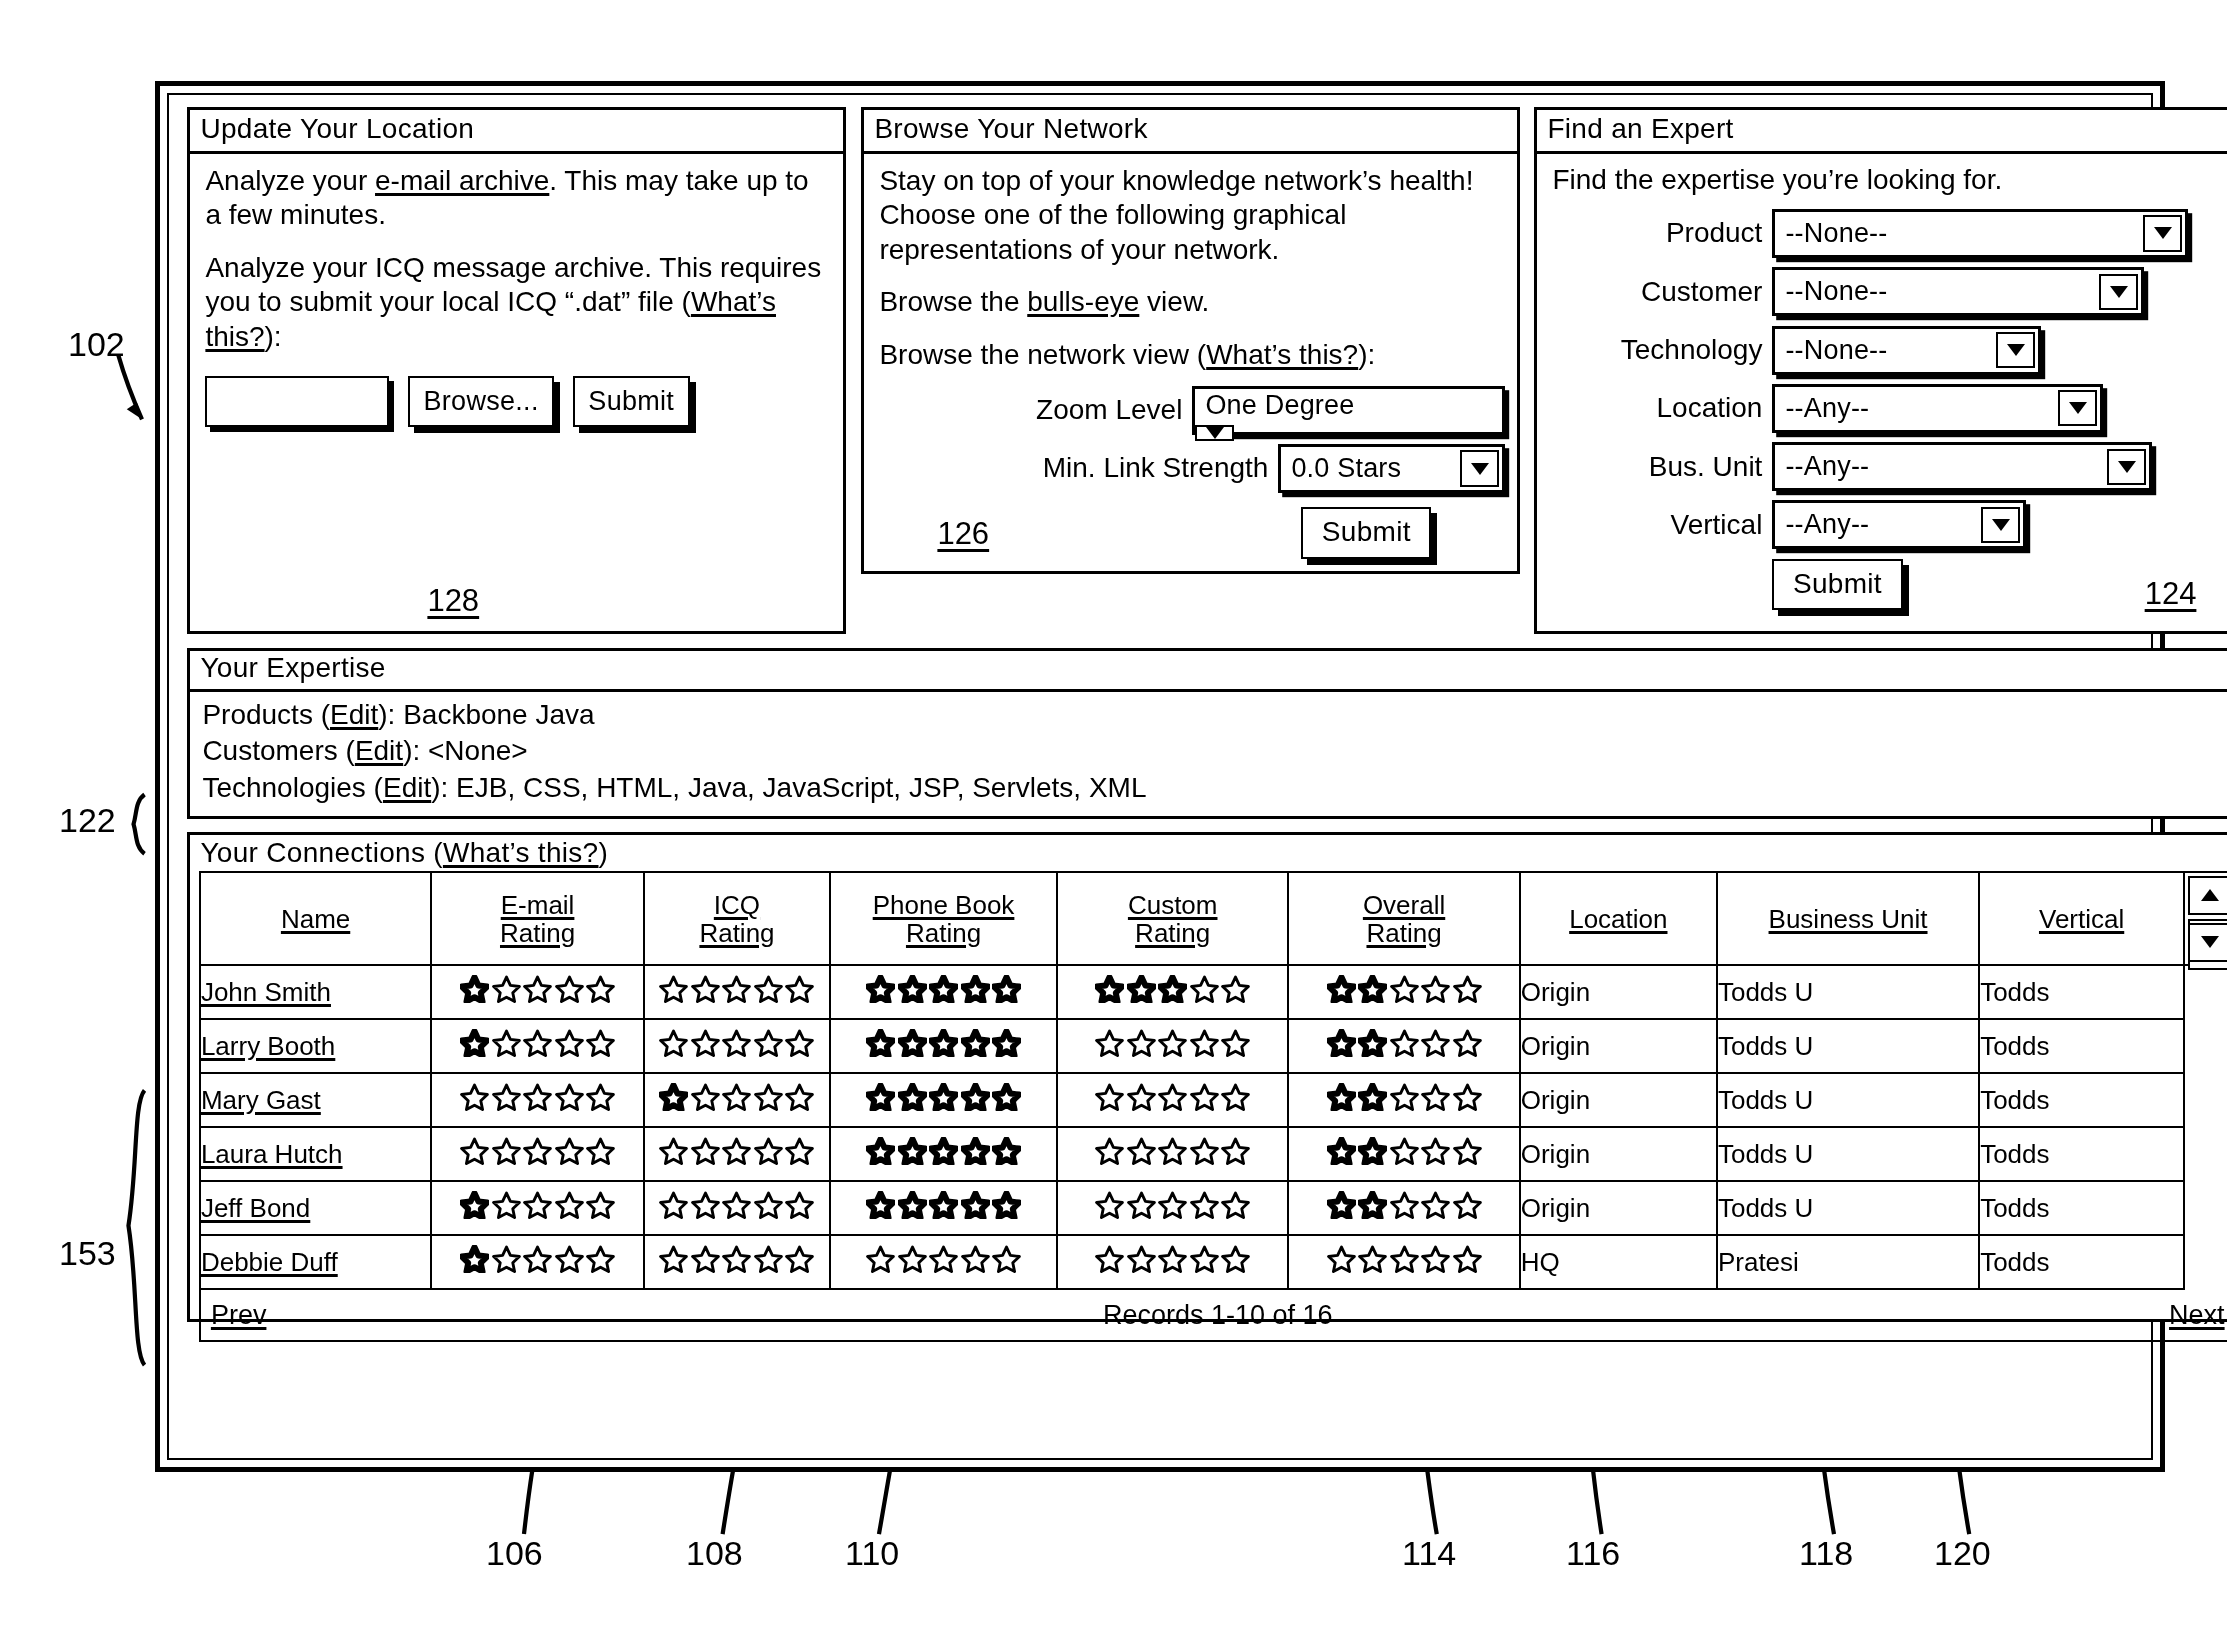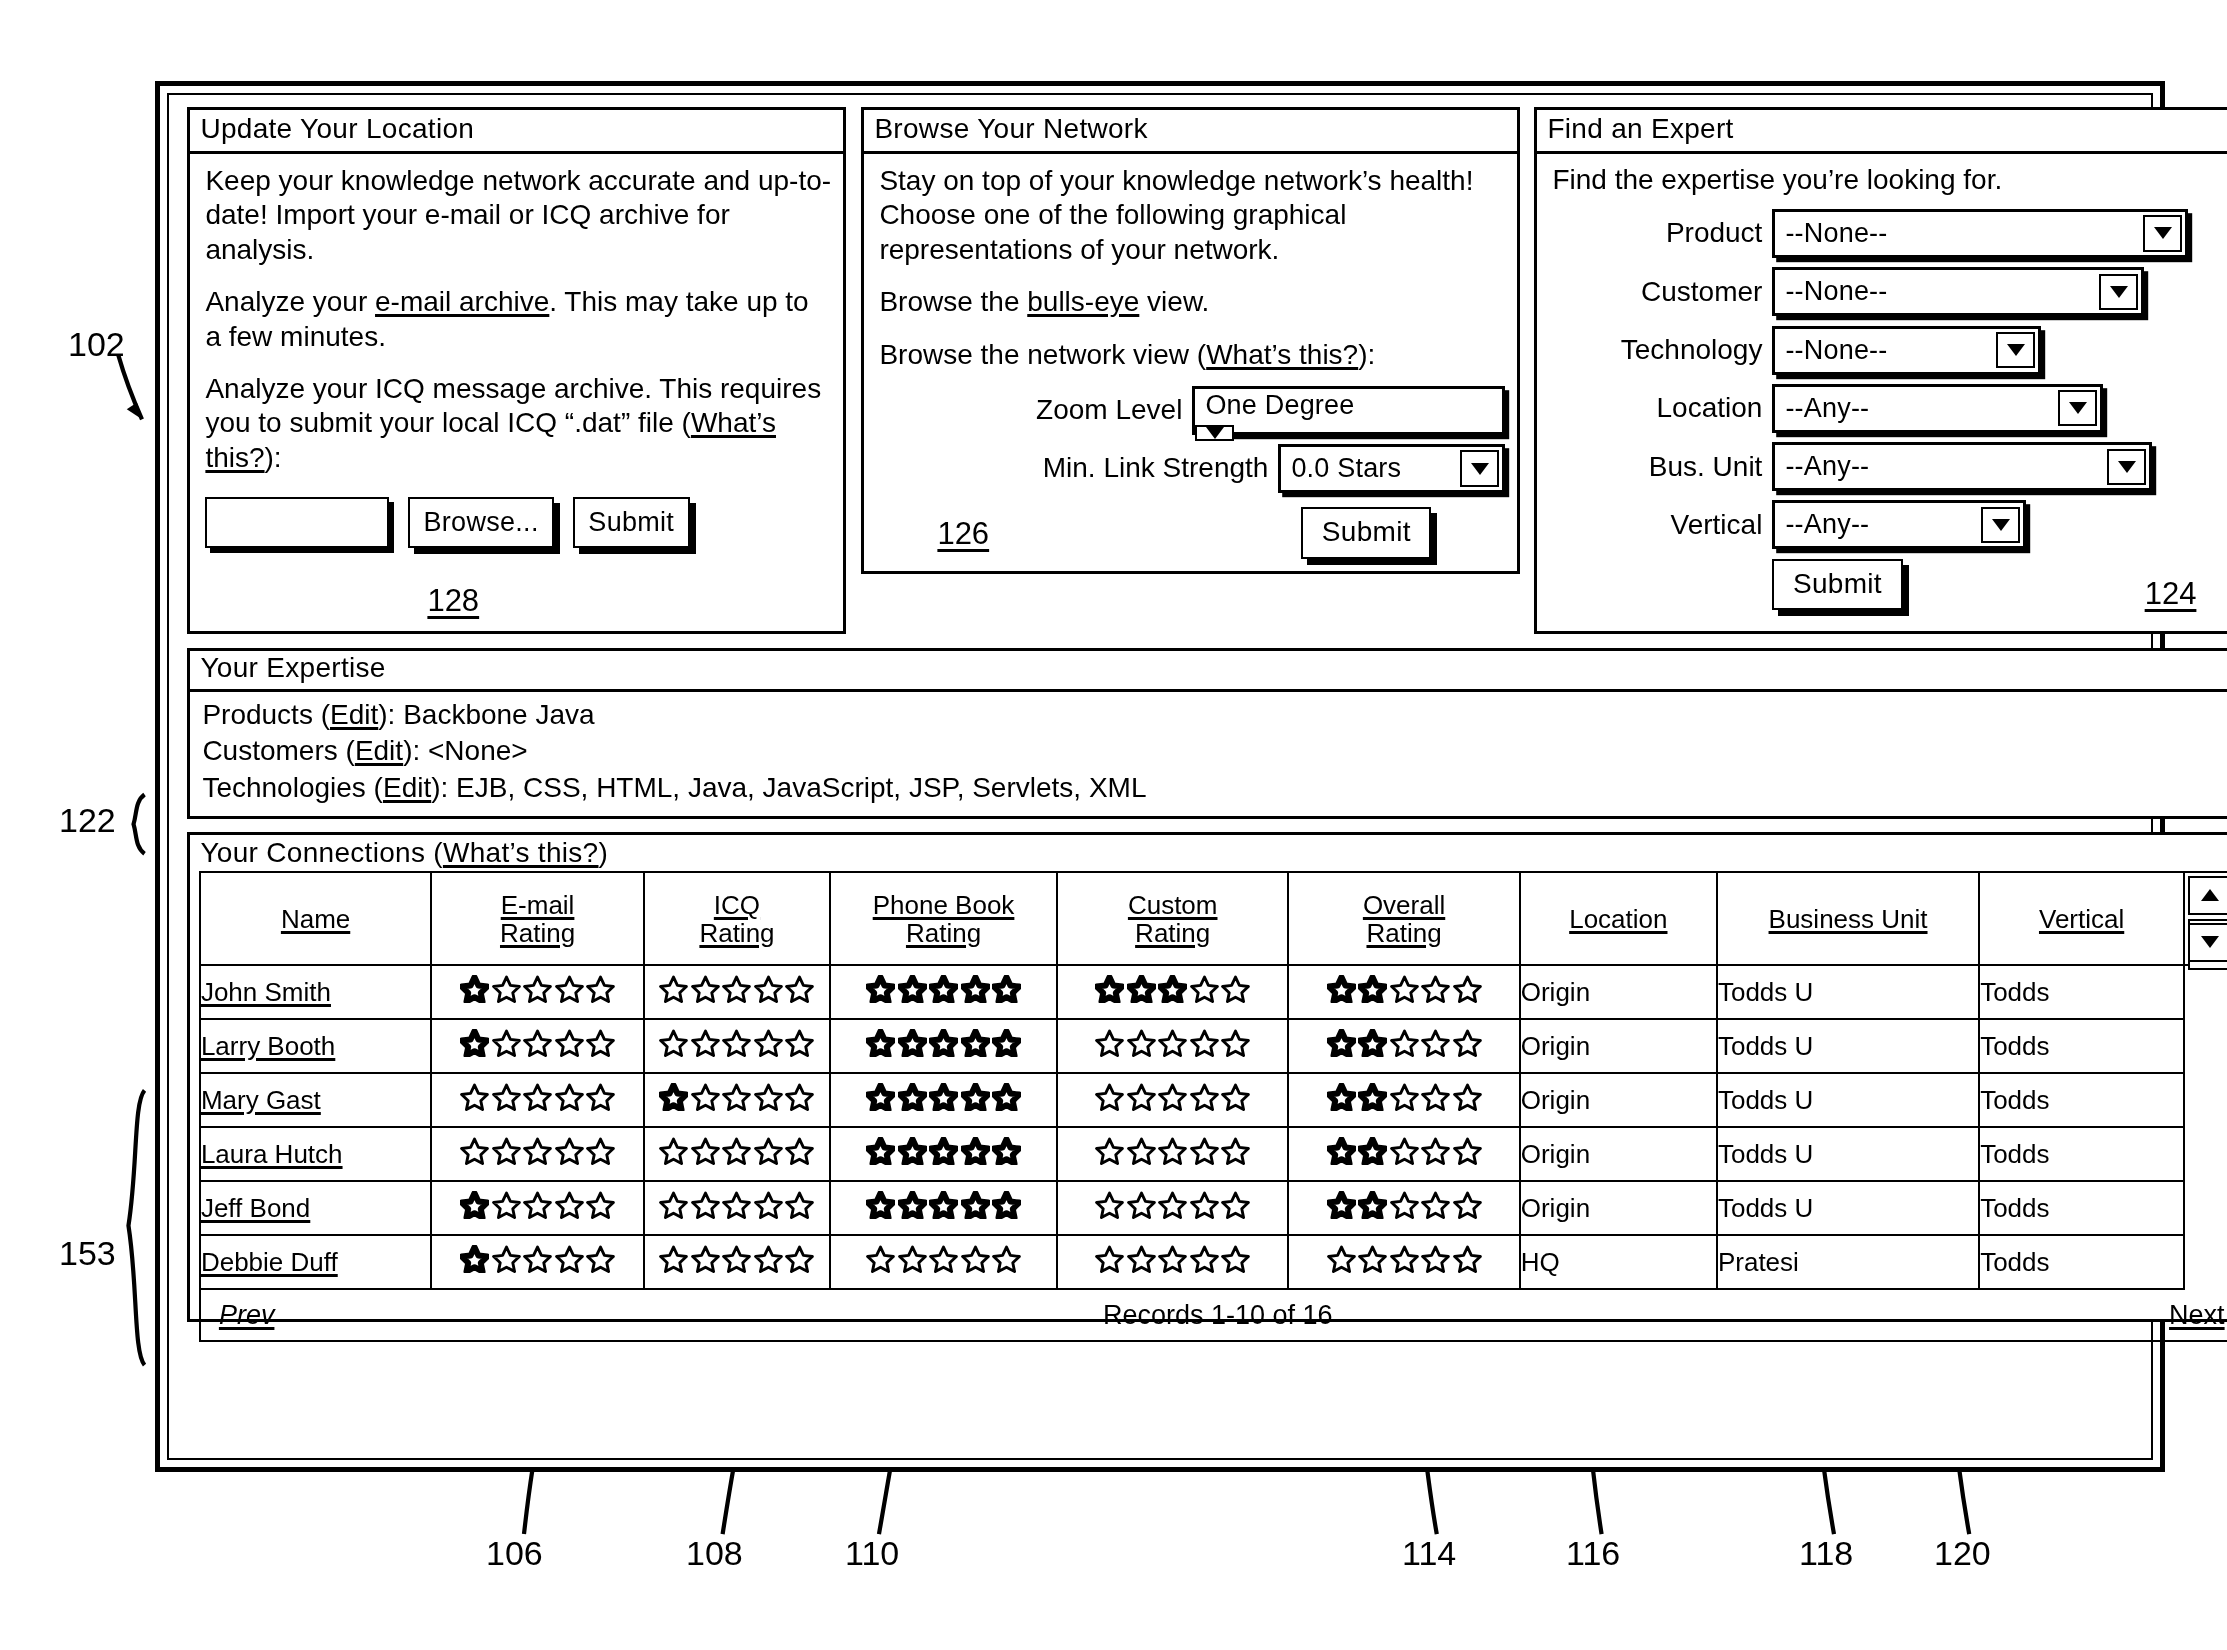--- a/index.html
+++ b/index.html
@@ -272,25 +272,24 @@
     align-items: center;
     margin: 0 6.8px 0 8.5px;
     border: 2.5px solid #000;
     border-top: none;
     height: 52px;
     font-size: 27px;
     position: relative;
     box-sizing: border-box;
   }
   .table-footer .prev {
-    padding-left: 18px;
+    padding-left: 10px;
     text-decoration: underline;
     text-underline-offset: 3.4px;
     text-decoration-thickness: 2.5px;
-    font-style: italic;
   }
   .table-footer .records {
     position: absolute;
     left: 0; right: 0;
     text-align: center;
     pointer-events: none;
   }
   .table-footer .next {
     margin-left: auto;
     padding-right: 10px;
@@ -360,21 +359,20 @@
   <div class="annot" style="left:1799px; top:1534px;">118</div>
   <div class="annot" style="left:1934px; top:1534px;">120</div>
 
   <div id="window-outer">
     <div id="window-inner">
       <div id="window-content">
 
         <div class="panel" id="panel-update">
           <div class="panel-title">Update Your Location</div>
           <div class="panel-body">
-            <div class="para">Keep your knowledge network accurate and up-to-date! Import your e-mail or ICQ archive for analysis.</div>
 
             <div class="para">
               <span>Analyze your </span><span class="lnk">e-mail archive</span><span>. This may take up to a few minutes.</span>
             </div>
 
             <div class="para">
               <span>Analyze your ICQ message archive. This requires you to submit your local ICQ “.dat” file (</span><span class="lnk">What’s this?</span><span>):</span>
             </div>
 
             <div style="display:flex; align-items:center; gap:18.6px; margin-top:22px;">

